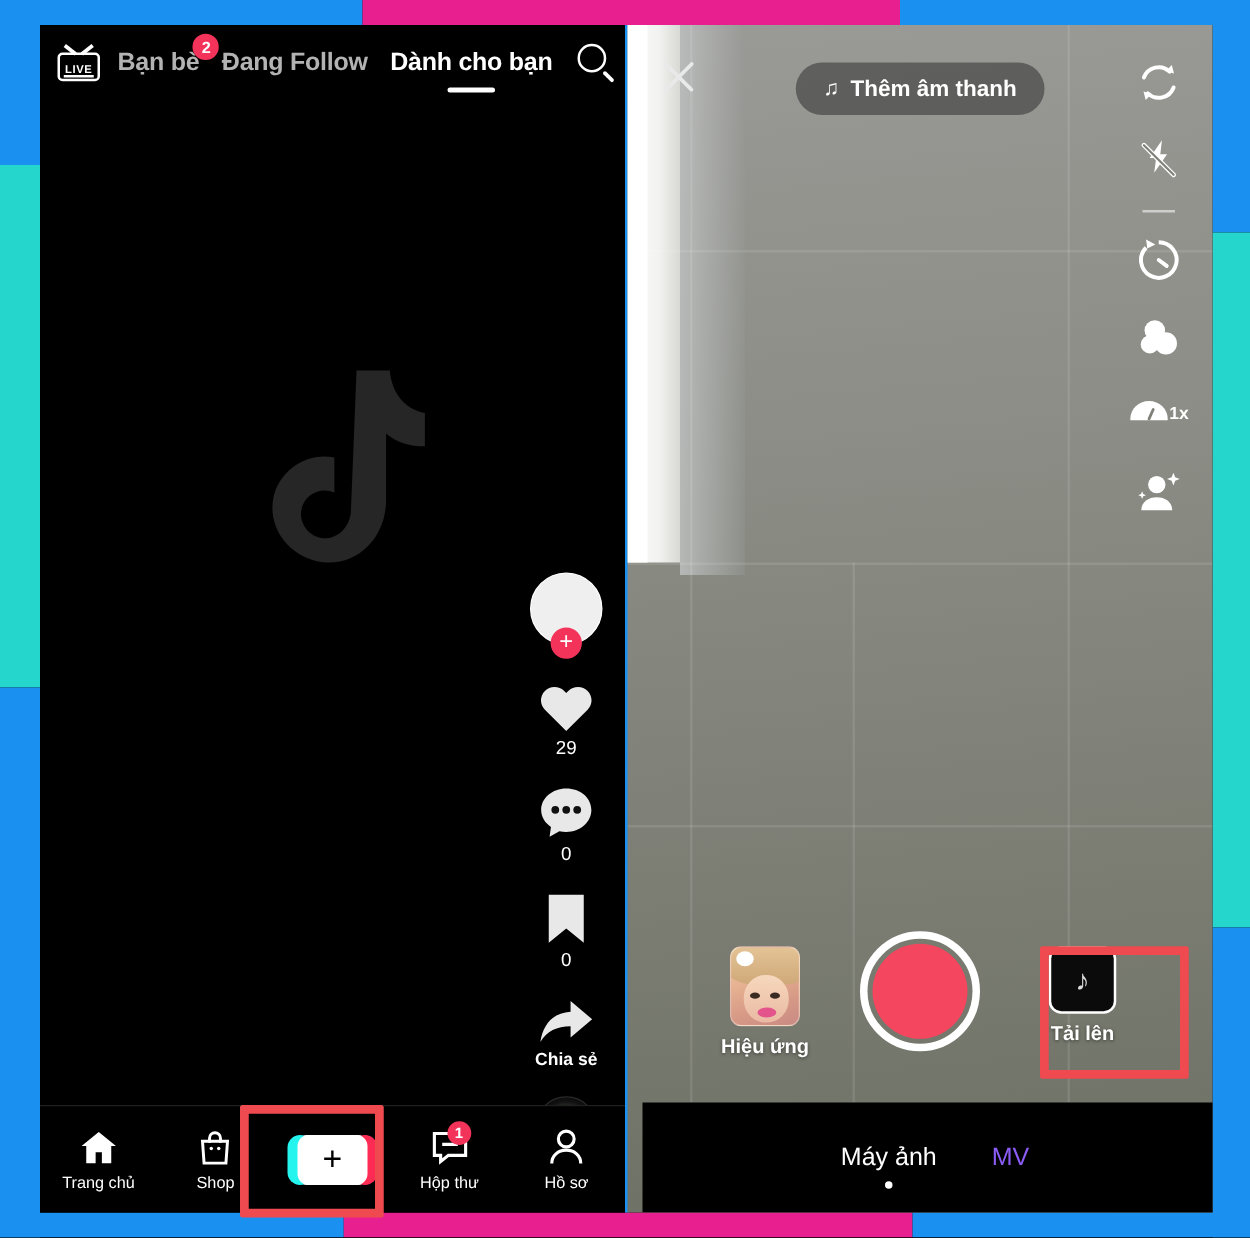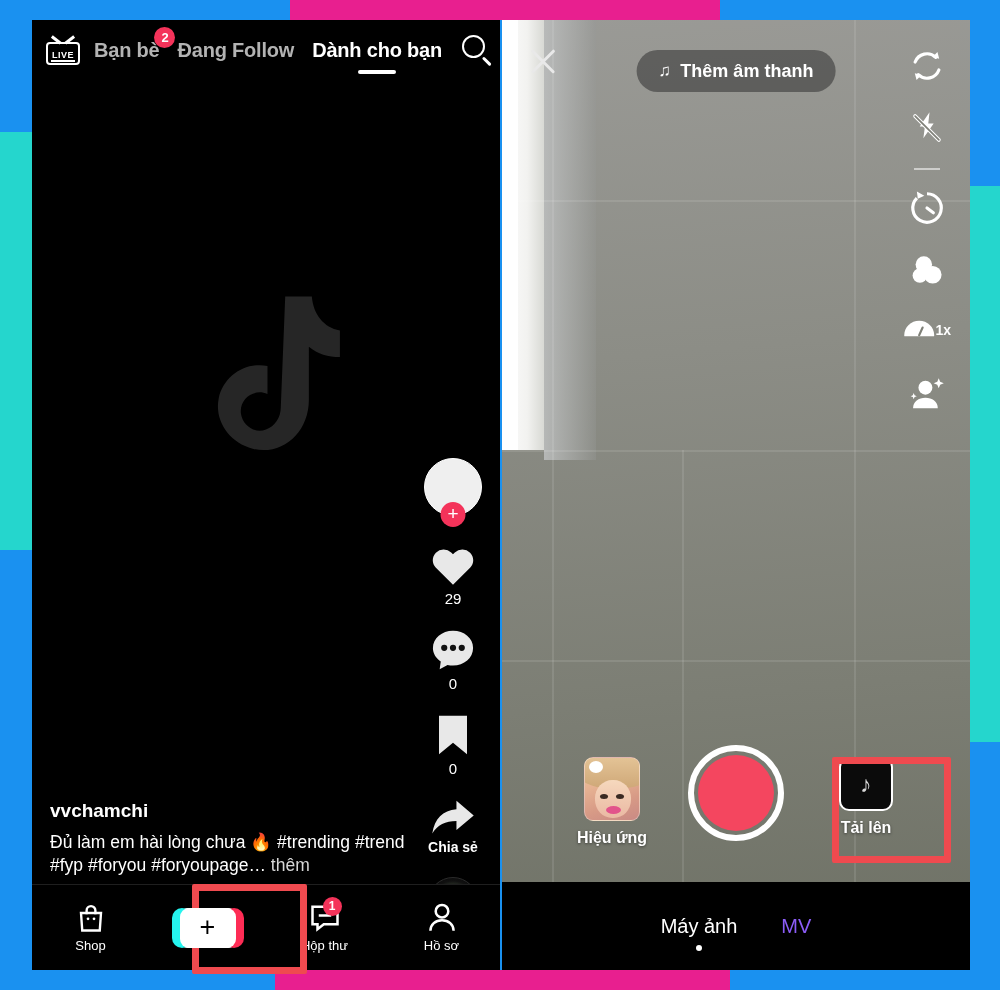--- a/index.html
+++ b/index.html
@@ -260,21 +260,21 @@
   .upload-thumb {
     width: 54px; height: 54px; border-radius: 10px; margin: 0 auto;
     background:#0b0b0b; border: 2px solid #fff; position: relative; overflow:hidden;
     display:flex; align-items:center; justify-content:center;
   }
   .upload-thumb .tt { color:#d9d9d9; font-size: 23px; line-height: 1; }
   .upload-thumb .dots { position:absolute; right: 4px; top: 13px; }
   .upload-thumb .dot { width: 5px; height: 5px; border-radius:50%; margin-bottom: 4px; }
 
   #cam-bottom {
-    position: absolute; left:0; bottom: 0; width:100%; height: 88px; background:#000;
+    position: absolute; left:12px; bottom: 0; width:100%; height: 88px; background:#000;
     display:flex; align-items: center; justify-content: center; gap: 44px;
   }
   .mode { color:#8b5cf6; font-size: 20px; font-weight: 400; position:relative; }
   .mode.active { color:#fff; }
   .mode .dot {
     position:absolute; left:50%; transform: translateX(-50%); bottom: -13px;
     width: 6px; height: 6px; border-radius:50%; background:#fff;
   }
 
   
@@ -377,27 +377,31 @@
           <path fill="#e8e8e8" d="M15 1v5C7 6.6 2.4 11.4 1 20c3-5 7.6-7.3 14-7.3V18l10-8.5z"></path>
         </svg>
         <div class="rail-label">Chia sẻ</div>
       </div>
 
       <div class="music-disc">
           <div class="band"></div>
         </div>
     </div>
 
-    <div id="caption">
-      <div class="uname">vvchamchi</div>
-      <div class="desc"><span>Đủ làm em hài lòng chưa 🔥 #trending #trend #fyp #foryou #foryoupage…</span><span class="more"> thêm</span></div>
-    </div>
 
     <div id="feed-nav">
 
+      <div class="nav-item">
+        <div class="nav-ico">
+          <svg width="30" height="28" viewBox="0 0 24 22">
+              <path fill="#fff" d="M12 1 1 10h3v11h6v-7h4v7h6V10h3z"></path>
+            </svg>
+        </div>
+        <div class="nav-label">Trang chủ</div>
+      </div>
 
       <div class="nav-item">
         <div class="nav-ico">
           <svg width="28" height="30" viewBox="0 0 22 24">
             <path fill="none" stroke="#fff" stroke-width="1.9" d="M3 8h16l-1 14H4z"></path>
             <path fill="none" stroke="#fff" stroke-width="1.9" d="M7.5 9V6a3.5 3.5 0 0 1 7 0v3"></path>
             <circle cx="8.6" cy="12.6" r="1.1" fill="#fff"></circle>
               <circle cx="13.4" cy="12.6" r="1.1" fill="#fff"></circle>
           </svg>
         </div>

